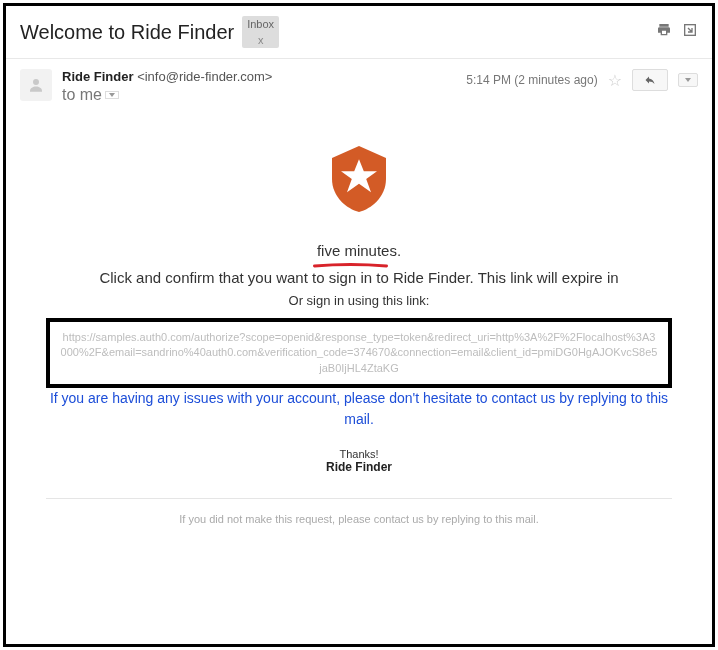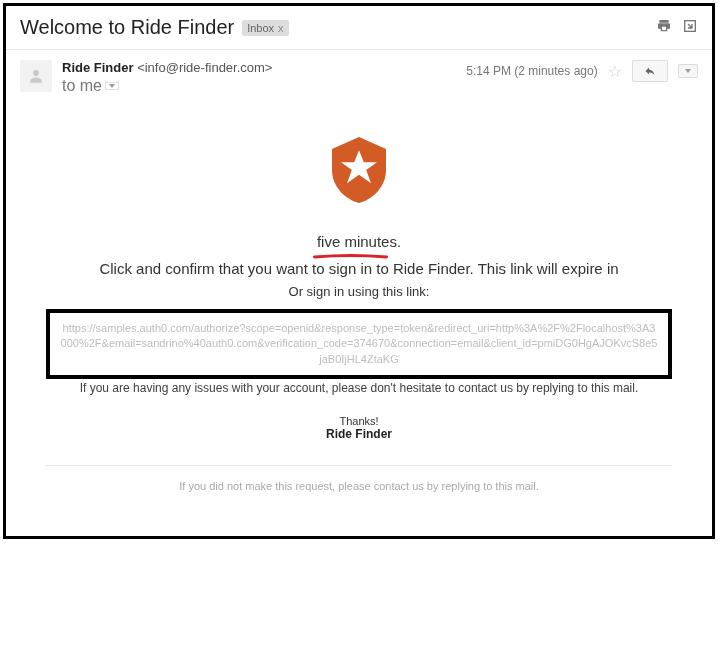--- a/index.html
+++ b/index.html
@@ -6,21 +6,21 @@
     body {
       font-family: Arial, Helvetica, sans-serif;
       background: #fff;
       width: 718px;
       height: 650px;
       overflow: hidden;
     }
     .frame {
       border: 3px solid #000;
       width: 712px;
-      height: 536px;
+      height: 644px;
       margin: 3px;
       position: relative;
       background: #fff;
     }
     .header-row {
       display: flex;
       align-items: center;
       padding: 10px 14px 10px 14px;
       border-bottom: 1px solid #e8e8e8;
     }
@@ -34,20 +34,21 @@
     }
     .inbox-tag {
       background: #dddddd;
       color: #666;
       font-size: 11px;
       padding: 2px 5px;
       display: inline-flex;
       align-items: center;
       gap: 4px;
       border-radius: 2px;
+      flex-direction: column;
     }
     .inbox-x { color: #888; font-size: 11px; cursor: pointer; }
     .header-actions {
       margin-left: auto;
       display: flex;
       gap: 10px;
       color: #888;
     }
     .header-actions svg { width: 16px; height: 16px; }
     .meta-row {
@@ -122,21 +123,21 @@
     .or-text { font-size:13px; color:#333; margin-bottom:10px;}
     .link-box {
       border: 4px solid #000;
       padding: 8px 10px;
       font-size: 11px;
       color:#bdbdbd;
       word-break: break-all;
       text-align:center;
       line-height:1.4;
     }
-    .help-text { font-size:12px; color:#404040; line-height:1.5; margin-bottom:18px;}
+    .help-text { font-size:14px; color:#1d4ed8; line-height:1.5; margin-bottom:18px;}
     .thanks { font-size:11px; color:#333; }
     .signoff { font-size:12px; font-weight:bold; color:#222; margin-bottom:24px;}
     .divider { border-top:1px solid #e5e5e5; margin: 0 40px;}
     .footer-text { font-size:11px; color:#aaaaaa; text-align:center; padding:14px 0;}
     .caret-down { width:0;height:0;border-left:3px solid transparent;border-right:3px solid transparent;border-top:4px solid #999; display:inline-block;}
     .to-caret-box { border:1px solid #ddd; padding:1px 3px; display:inline-flex;}
   </style>
 </head>
 <body>
 

